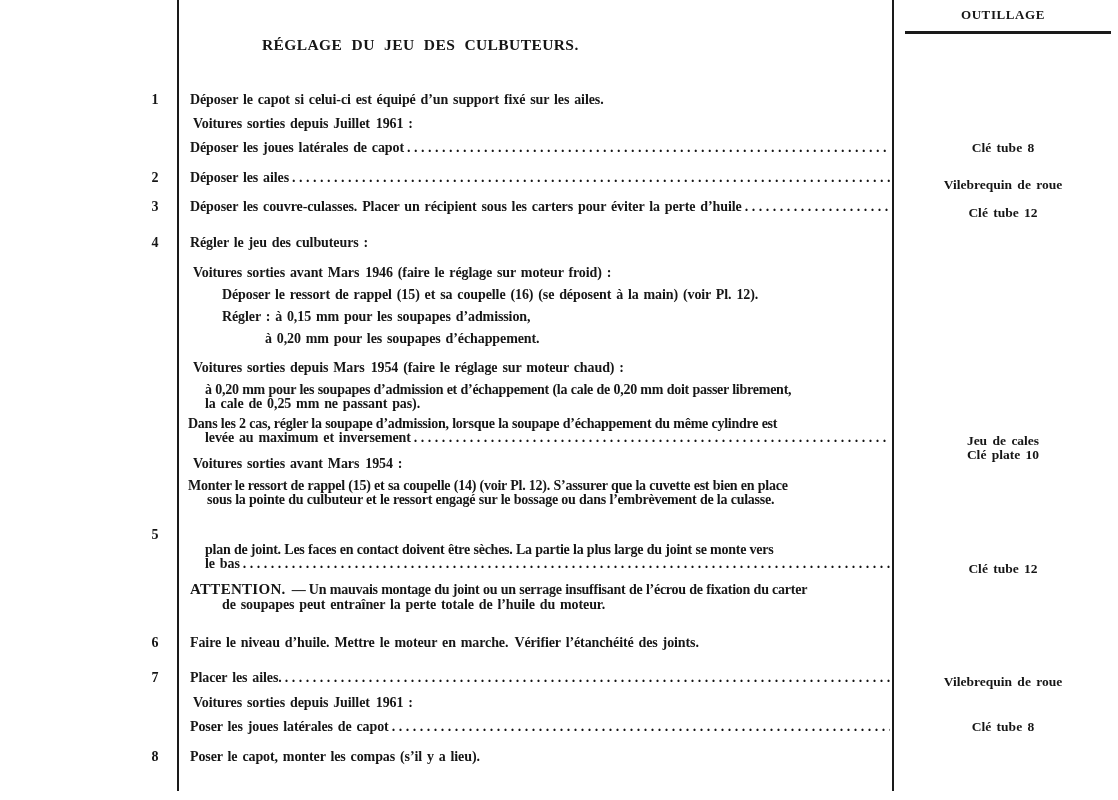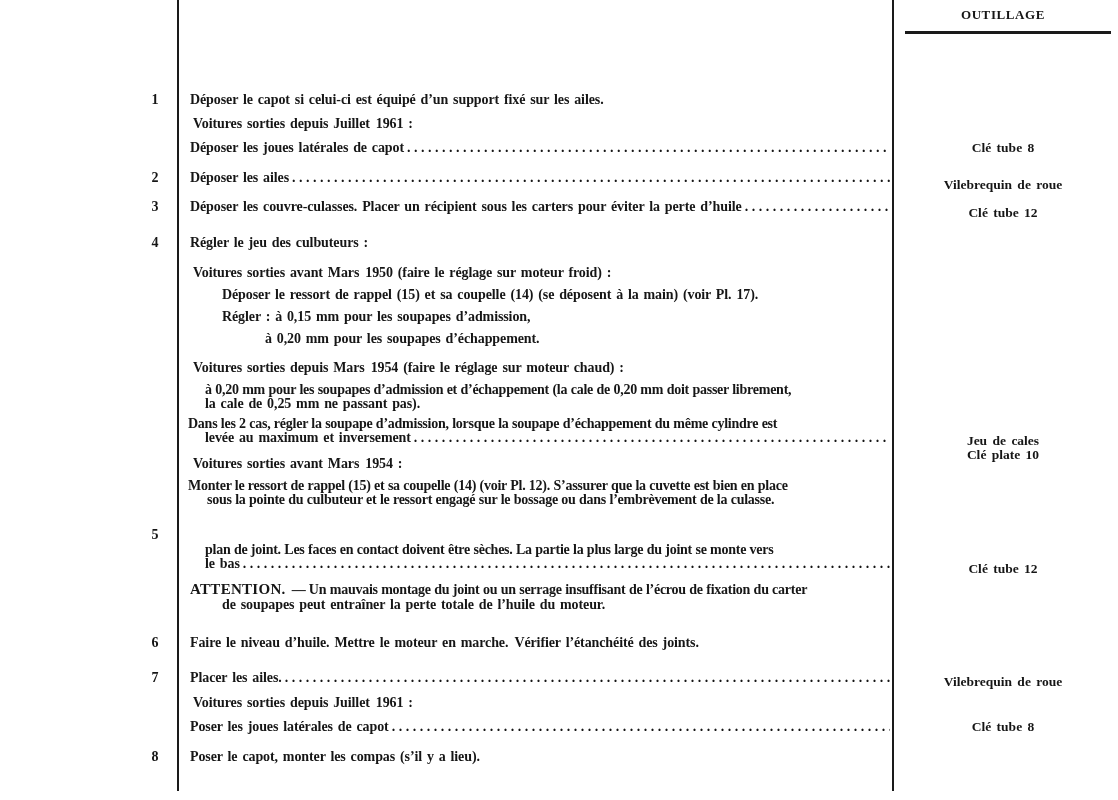--- a/index.html
+++ b/index.html
@@ -67,20 +67,21 @@
 <body>
 
 <div class="page">
 
   <div class="vrule vrule-left"></div>
   <div class="vrule vrule-right"></div>
 
   <div class="tools-head">OUTILLAGE</div>
   <div class="tools-underline"></div>
 
+  <div class="doc-title">RÉGLAGE  DU  JEU  DES  CULBUTEURS.</div>
 
   <div class="num" style="top:92px">1</div>
   <div class="num" style="top:170px">2</div>
   <div class="num" style="top:199px">3</div>
   <div class="num" style="top:235px">4</div>
   <div class="num" style="top:527px">5</div>
   <div class="num" style="top:635px">6</div>
   <div class="num" style="top:670px">7</div>
   <div class="num" style="top:749px">8</div>
 
@@ -98,23 +99,23 @@
       <span class="dots">........................................................................................................................................................................</span>
   </div>
 
   <div class="line leader" style="left:190px;top:199px;width:700px">
     <span class="txt">Déposer les couvre-culasses. Placer un récipient sous les carters pour éviter la perte d’huile</span>
       <span class="dots">........................................................................................................................................................................</span>
   </div>
 
   <div class="line" style="left:190px;top:235px">Régler le jeu des culbuteurs :</div>
   <div class="line" style="left:193px;top:265px">
-    <span class="it">Voitures sorties avant Mars</span><span class="ro">1950 (faire le réglage sur moteur froid) :</span>
+    <span class="it">Voitures sorties avant Mars</span><span class="ro">1946 (faire le réglage sur moteur froid) :</span>
   </div>
-  <div class="line" style="left:222px;top:287px">Déposer le ressort de rappel (15) et sa coupelle (14) (se déposent à la main) (voir Pl. 17).</div>
+  <div class="line" style="left:222px;top:287px">Déposer le ressort de rappel (15) et sa coupelle (16) (se déposent à la main) (voir Pl. 12).</div>
   <div class="line" style="left:222px;top:309px">Régler : à 0,15 mm pour les soupapes d’admission,</div>
   <div class="line" style="left:265px;top:331px">à 0,20 mm pour les soupapes d’échappement.</div>
   <div class="line" style="left:193px;top:360px">
     <span class="it">Voitures sorties depuis Mars</span><span class="ro">1954 (faire le réglage sur moteur chaud) :</span>
   </div>
   <div class="line tight" style="left:205px;top:382px">à 0,20 mm pour les soupapes d’admission et d’échappement (la cale de 0,20 mm doit passer librement,</div>
   <div class="line" style="left:205px;top:396px">la cale de 0,25 mm ne passant pas).</div>
   <div class="line tight" style="left:188px;top:416px">Dans les 2 cas, régler la soupape d’admission, lorsque la soupape d’échappement du même cylindre est</div>
   <div class="line leader" style="left:205px;top:430px;width:685px">
     <span class="txt">levée au maximum et inversement</span>

